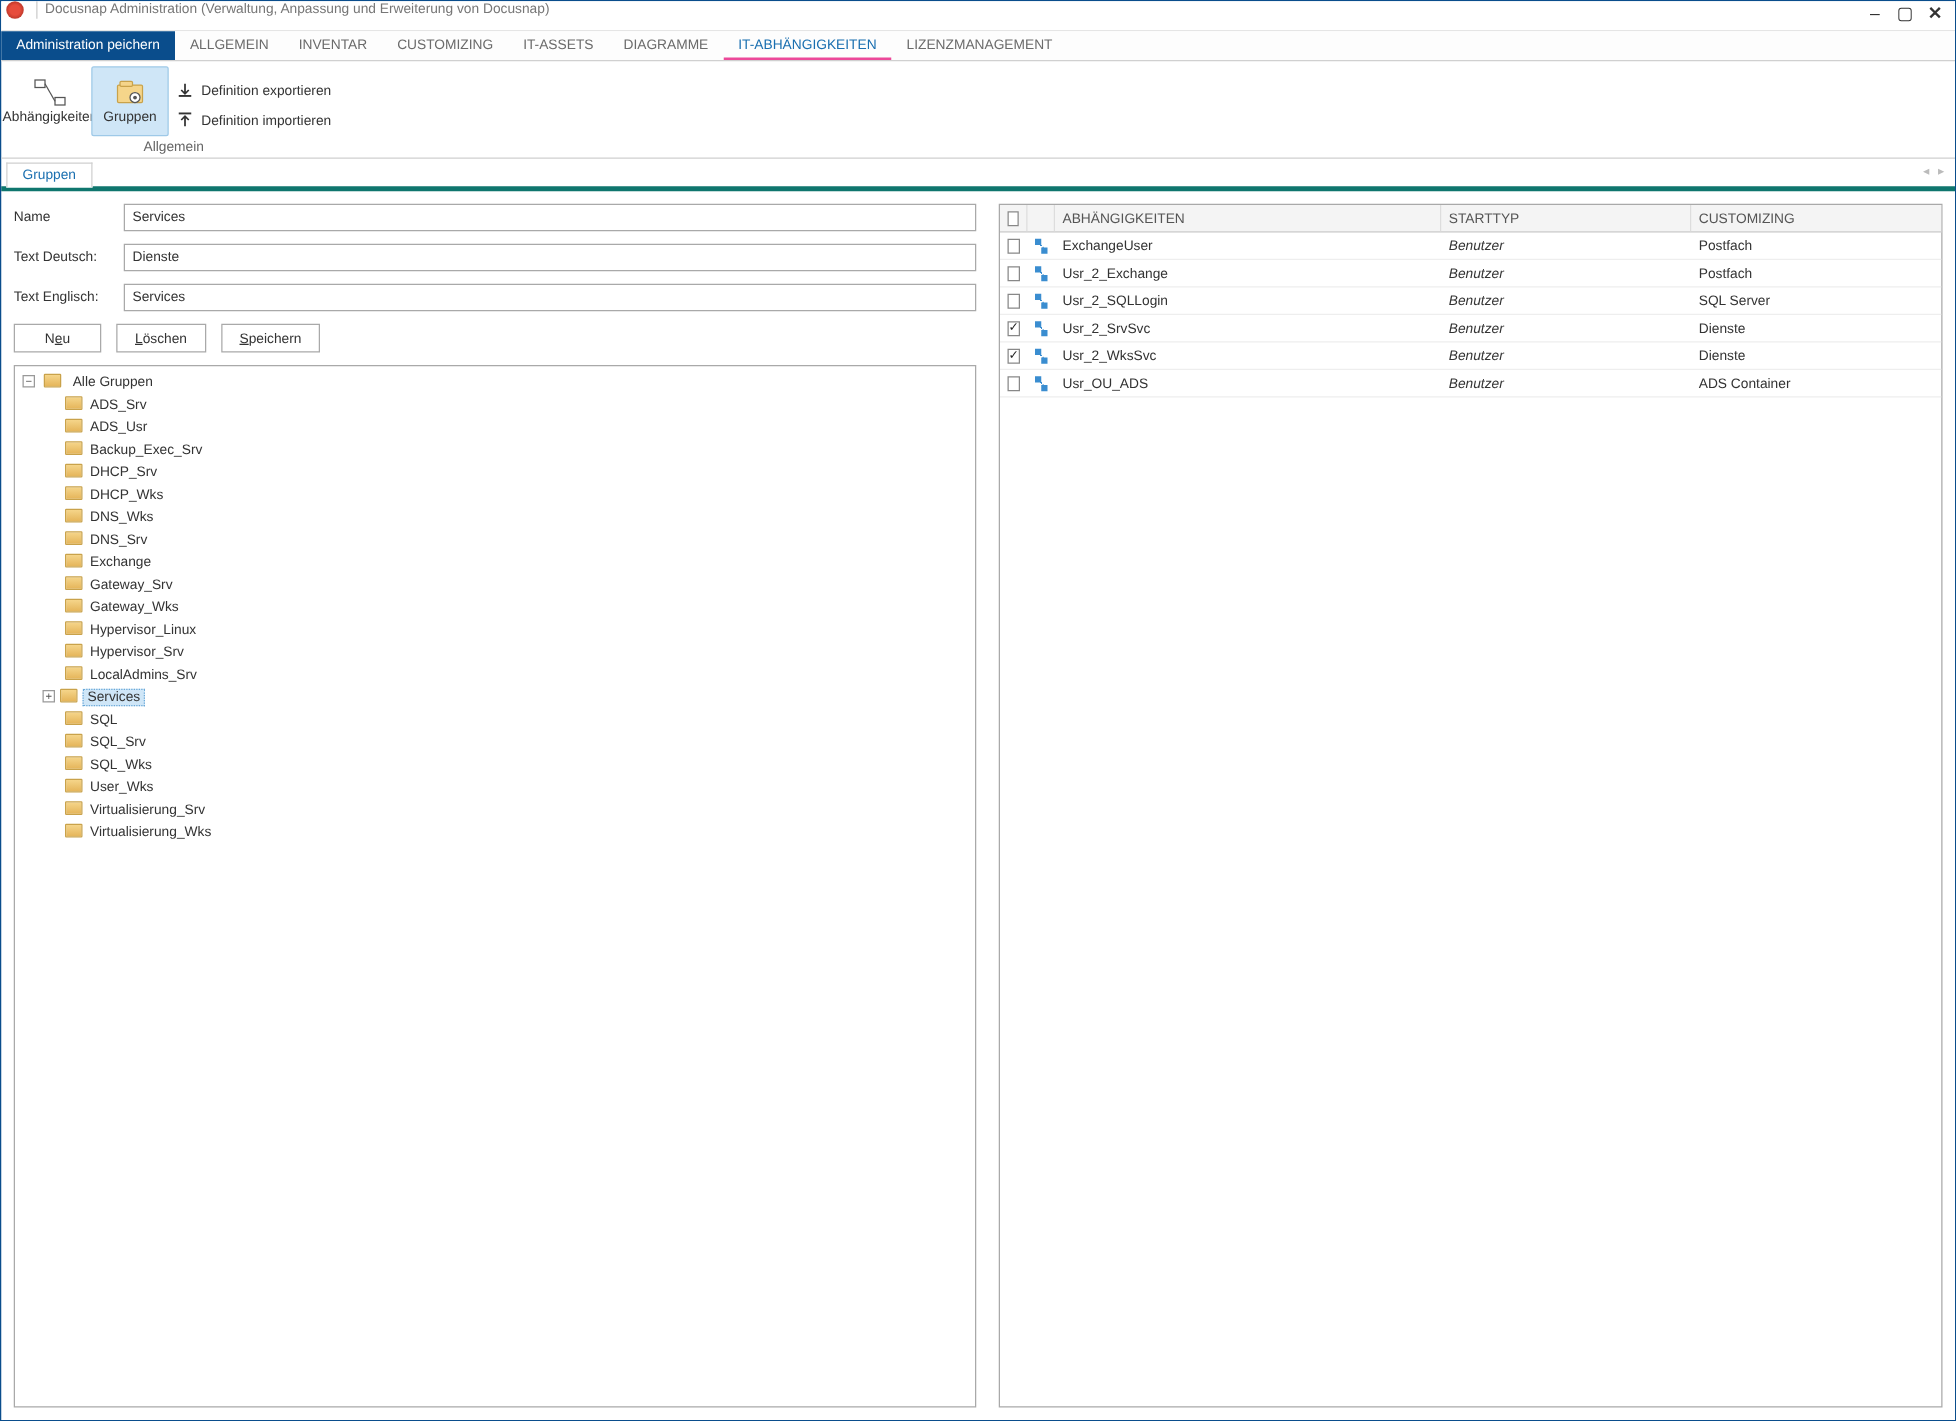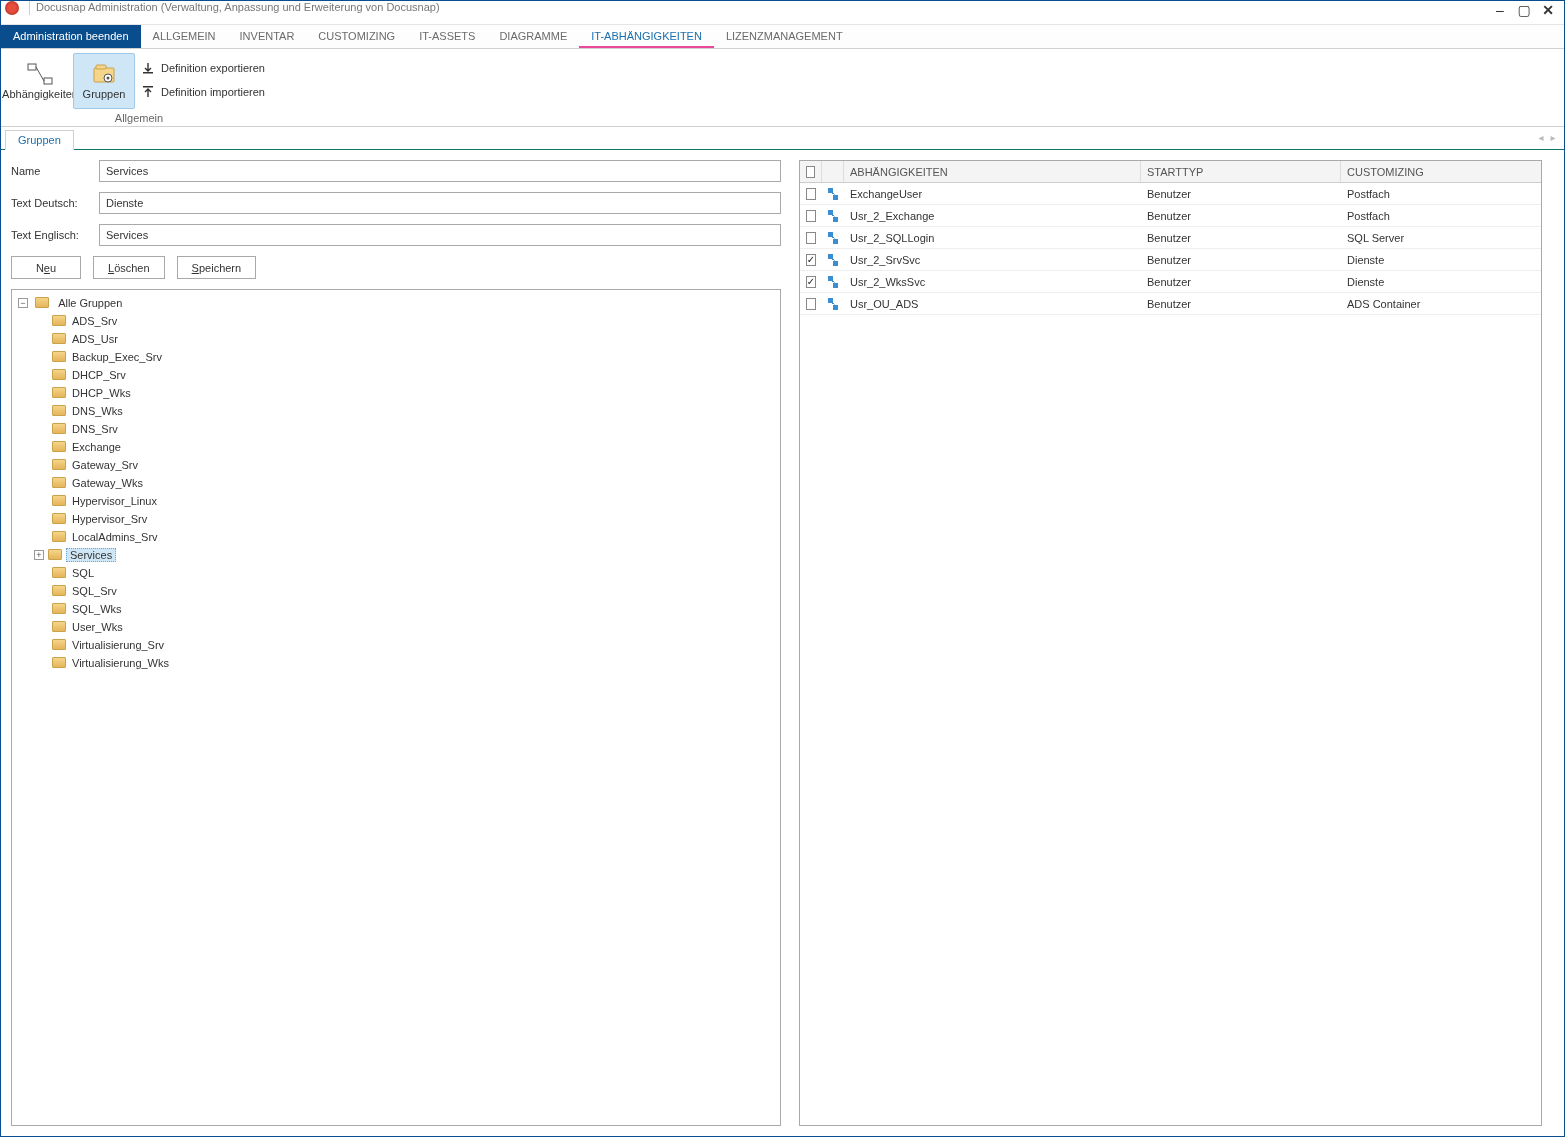--- a/index.html
+++ b/index.html
@@ -19,30 +19,30 @@
   .ribbon-tabs .tab.active { color: #1a6fb0; border-bottom: 2px solid #ec4899; text-align: center; }
 
   .ribbon-body { height: 78px; border-bottom: 1px solid #d0d0d0; display: flex; align-items: stretch; padding: 4px 8px 0 8px; position: relative; }
   .ribbon-group { display: flex; flex-direction: column; align-items: center; margin-right: 14px; }
   .ribbon-group .items-row { display: flex; gap: 2px; flex: 1; }
   .ribbon-group .group-label { font-size: 11px; color: #666; line-height: 16px; }
   .ribbon-btn { width: 62px; height: 56px; display: flex; flex-direction: column; align-items: center; justify-content: center; border: 1px solid transparent; border-radius: 2px; padding: 2px; }
   .ribbon-btn.selected { background: #cfe6f7; border-color: #9ec9e8; }
   .ribbon-btn .ico { width: 28px; height: 24px; margin-bottom: 2px; }
   .ribbon-btn .lbl { font-size: 11px; color: #333; }
-  .ribbon-smallbtn { display: flex; align-items: center; gap: 6px; height: 22px; padding: 0 4px; font-size: 11px; color: #333; }
+  .ribbon-smallbtn { display: flex; align-items: flex-end; gap: 6px; height: 22px; padding: 0 4px; font-size: 11px; color: #333; }
   .ribbon-small-col { display: flex; flex-direction: column; justify-content: flex-start; padding-top: 4px; gap: 2px; }
   .ribbon-smallbtn .sico { width: 14px; height: 14px; display:inline-flex; align-items:center; justify-content:center; }
 
   .content-tabs { height: 22px; display: flex; align-items: flex-end; padding: 0 4px; position: relative; }
   .content-tabs .ctab { padding: 3px 12px; font-size: 11px; color: #1a6fb0; border: 1px solid #d0d0d0; border-bottom: 1px solid #fff; background: #fff; position: relative; top: 1px; }
   .content-tabs .navarrows { position: absolute; right: 6px; top: 4px; display: flex; gap: 2px; }
   .content-tabs .navarrow { width: 10px; height: 12px; color: #bbb; font-size: 10px; display:inline-flex; align-items:center; justify-content:center;}
 
-  .content-area { flex: 1; display: flex; gap: 18px; padding: 10px 22px 10px 10px; overflow: hidden; border-top: 1px solid #0f766e;}
+  .content-area { flex: 1; display: flex; gap: 18px; padding: 10px 10px 10px 10px; overflow: hidden; border-top: 4px solid #0f766e;}
   .left-pane { width: 770px; display: flex; flex-direction: column; gap: 10px; }
   .form-row { display: flex; align-items: center; gap: 10px; }
   .form-row label { width: 78px; font-size: 11px; color: #333; }
   .form-row input { flex: 1; height: 22px; border: 1px solid #a9a9a9; padding: 2px 6px; font-size: 11px; color: #333; }
   .btn-row { display: flex; gap: 12px; }
   .btn { min-width: 70px; height: 23px; padding: 0 14px; border: 1px solid #a9a9a9; background: #fff; font-size: 11px; color: #333; display:inline-flex; align-items:center; justify-content:center;}
   .btn .u { text-decoration: underline; }
 
   .tree-box { flex: 1; border: 1px solid #a9a9a9; padding: 4px 4px; overflow: auto; }
   .tree ul { list-style: none; padding-left: 16px; }
@@ -62,21 +62,21 @@
   .hc.chk { width: 22px; justify-content:center;}
   .hc.ico { width: 22px; }
   .hc.dep { flex: 1; }
   .hc.start { width: 200px; }
   .hc.res { width: 200px; border-right:none;}
   .grid-body .gr { display:flex; height:22px; align-items:center; border-bottom: 1px solid #eee; font-size:11px; color:#333;}
   .gr .gc { padding: 0 6px; }
   .gc.chk { width: 22px; display:flex; justify-content:center;}
   .gc.ico { width: 22px; display:flex; justify-content:center;}
   .gc.dep { flex: 1; }
-  .gc.start { width: 200px; }
+  .gc.start { width: 200px; font-style: italic; }
   .gc.res { width: 200px; }
   .chkbox { width: 12px; height: 12px; border: 1px solid #888; display:inline-flex; align-items:center; justify-content:center; font-size:10px; line-height:10px; color:#222; background:#fff;}
   .dep-ico { display:inline-block; width:14px; height:12px; position:relative;}
   .dep-ico::before { content:""; position:absolute; left:0; top:0; width:5px; height:5px; background:#3a8dd0; }
   .dep-ico::after { content:""; position:absolute; right:0; bottom:0; width:5px; height:5px; background:#3a8dd0; }
   .dep-ico .ln { position:absolute; left:4px; top:4px; width:6px; height:1px; border-top:1px dotted #3a8dd0; transform: rotate(45deg); transform-origin: left center; }
 
 </style>
 </head>
 <body>
@@ -87,21 +87,21 @@
     <span class="app-icon"></span>
     <span class="sep"></span>
     <span class="title">Docusnap Administration (Verwaltung, Anpassung und Erweiterung von Docusnap)</span>
     <span class="spacer"></span>
     <span class="winbtn">–</span>
     <span class="winbtn">▢</span>
     <span class="winbtn close">✕</span>
   </div>
 
   <div class="ribbon-tabs">
-    <div class="tab primary">Administration beenden</div>
+    <div class="tab primary">Administration peichern</div>
     <div class="tab">ALLGEMEIN</div>
     <div class="tab">INVENTAR</div>
     <div class="tab">CUSTOMIZING</div>
     <div class="tab">IT-ASSETS</div>
     <div class="tab">DIAGRAMME</div>
     <div class="tab active">IT-ABHÄNGIGKEITEN</div>
     <div class="tab">LIZENZMANAGEMENT</div>
   </div>
 
   <div class="ribbon-body">

